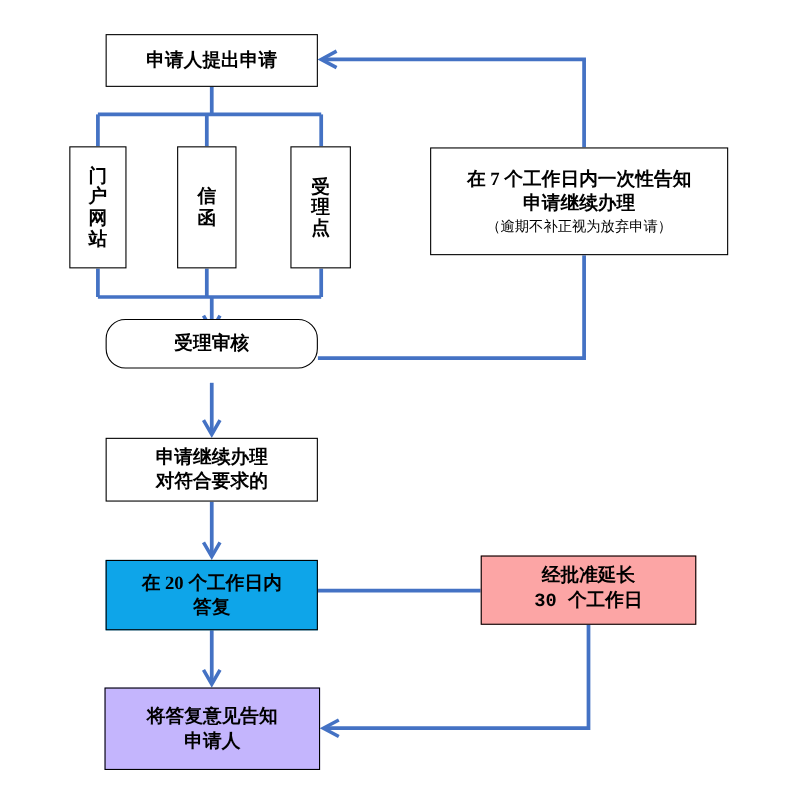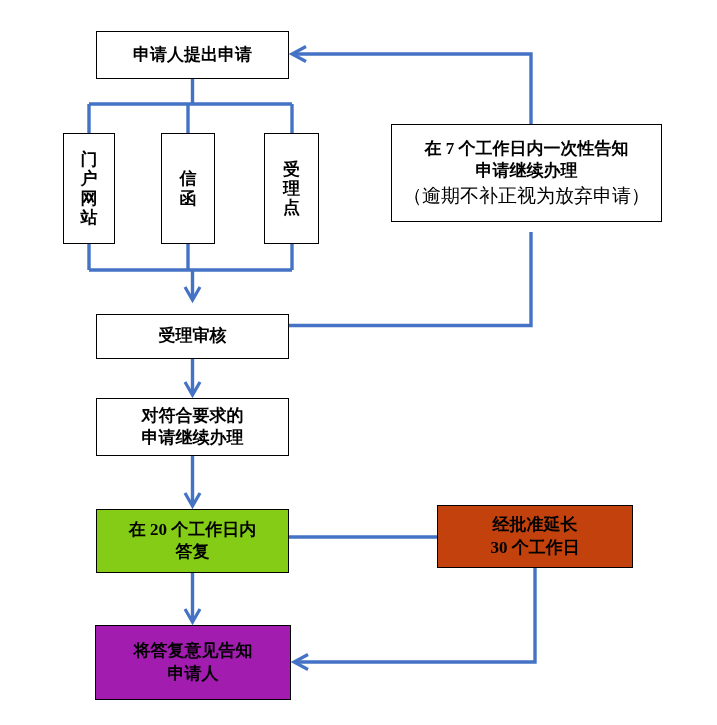--- a/index.html
+++ b/index.html
@@ -44,40 +44,40 @@
   }
   .ln {
     display: block;
     font-weight: bold;
     font-size: 17px;
     line-height: 1.32;
     white-space: nowrap;
   }
   .ln.plain {
     font-weight: normal;
-    font-size: 19px;
+    font-size: 13px;
     font-family: Liberation Serif, serif;
   }
   
   .node.vertical .lines {
     padding: 0;
   }
   .node.vertical .ln {
     font-size: 17px;
     line-height: 1.12;
     letter-spacing: 0;
   }
 
   
   #node-apply        { left: 96px;  top: 31px;  width: 193px; height: 48px; }
   #node-portal       { left: 63px;  top: 133px; width: 52px;  height: 111px; }
   #node-letter       { left: 161px; top: 133px; width: 54px;  height: 111px; }
   #node-acceptpoint  { left: 264px; top: 133px; width: 55px;  height: 111px; }
-  #node-notify7      { left: 391px; top: 124px; width: 271px; height: 98px; text-align: center; }
-  #node-review       { left: 96px;  top: 314px; width: 193px; height: 45px; }
+  #node-notify7      { left: 391px; top: 134px; width: 271px; height: 98px; text-align: center; }
+  #node-review       { left: 96px;  top: 290px; width: 193px; height: 45px; border-radius: 18px; }
   #node-continue     { left: 96px;  top: 398px; width: 193px; height: 58px; }
   #node-reply20      { left: 96px;  top: 509px; width: 193px; height: 64px; }
   #node-extend20     { left: 437px; top: 505px; width: 196px; height: 63px; }
   #node-inform       { left: 95px;  top: 625px; width: 196px; height: 75px; }
 </style>
 </head>
 <body>
 
 <div id="flow-root">
 
@@ -159,39 +159,39 @@
   </div>
 
   <div class="node" id="node-review" style="border-color: rgb(0, 0, 0); background: rgb(255, 255, 255); color: rgb(0, 0, 0);">
     <div class="lines">
       <span class="ln">受理审核</span>
     </div>
   </div>
 
   <div class="node" id="node-continue" style="border-color: rgb(0, 0, 0); background: rgb(255, 255, 255); color: rgb(0, 0, 0);">
     <div class="lines">
+      <span class="ln">申请继续办理</span>
       <span class="ln">对符合要求的</span>
-      <span class="ln">申请继续办理</span>
     </div>
   </div>
 
-  <div class="node" id="node-reply20" style="border-color: rgb(0, 0, 0); background: #84cc16; color: rgb(0, 0, 0);">
+  <div class="node" id="node-reply20" style="border-color: rgb(0, 0, 0); background: #0ea5e9; color: rgb(0, 0, 0);">
     <div class="lines">
       <span class="ln">在 20 个工作日内</span>
       <span class="ln">答复</span>
     </div>
   </div>
 
-  <div class="node" id="node-extend20" style="border-color: rgb(0, 0, 0); background: #c2410c; color: rgb(0, 0, 0);">
+  <div class="node" id="node-extend20" style="border-color: rgb(0, 0, 0); background: #fca5a5; color: rgb(0, 0, 0); font-family: Liberation Mono, monospace;">
     <div class="lines">
       <span class="ln">经批准延长</span>
       <span class="ln">30 个工作日</span>
     </div>
   </div>
 
-  <div class="node" id="node-inform" style="border-color: rgb(0, 0, 0); background: #a21caf; color: rgb(0, 0, 0);">
+  <div class="node" id="node-inform" style="border-color: rgb(0, 0, 0); background: #c4b5fd; color: rgb(0, 0, 0);">
     <div class="lines">
       <span class="ln">将答复意见告知</span>
       <span class="ln">申请人</span>
     </div>
   </div>
 
 </div>
 
 </body></html>

